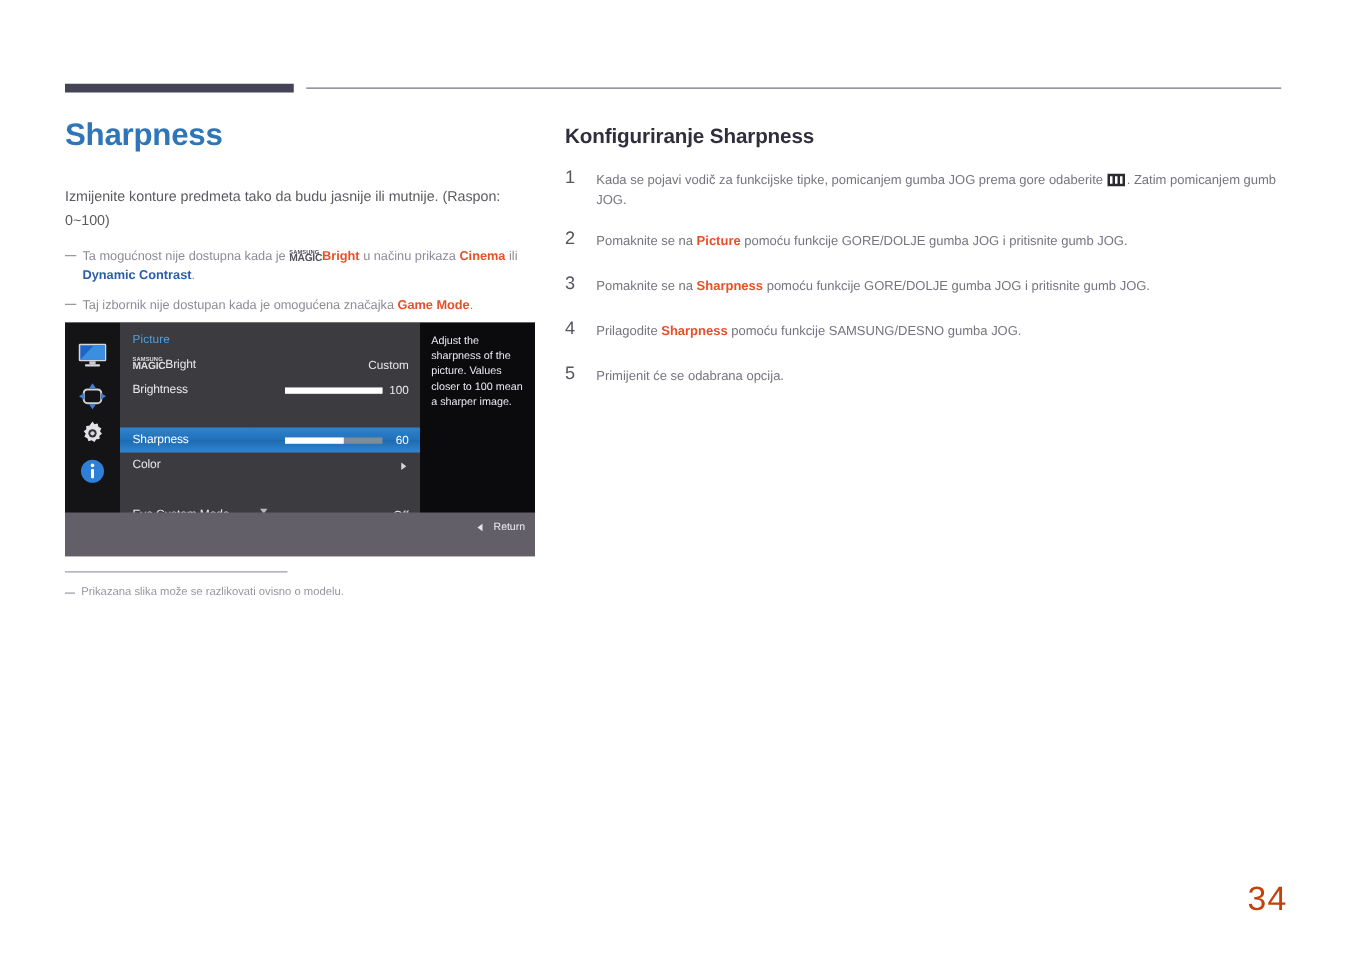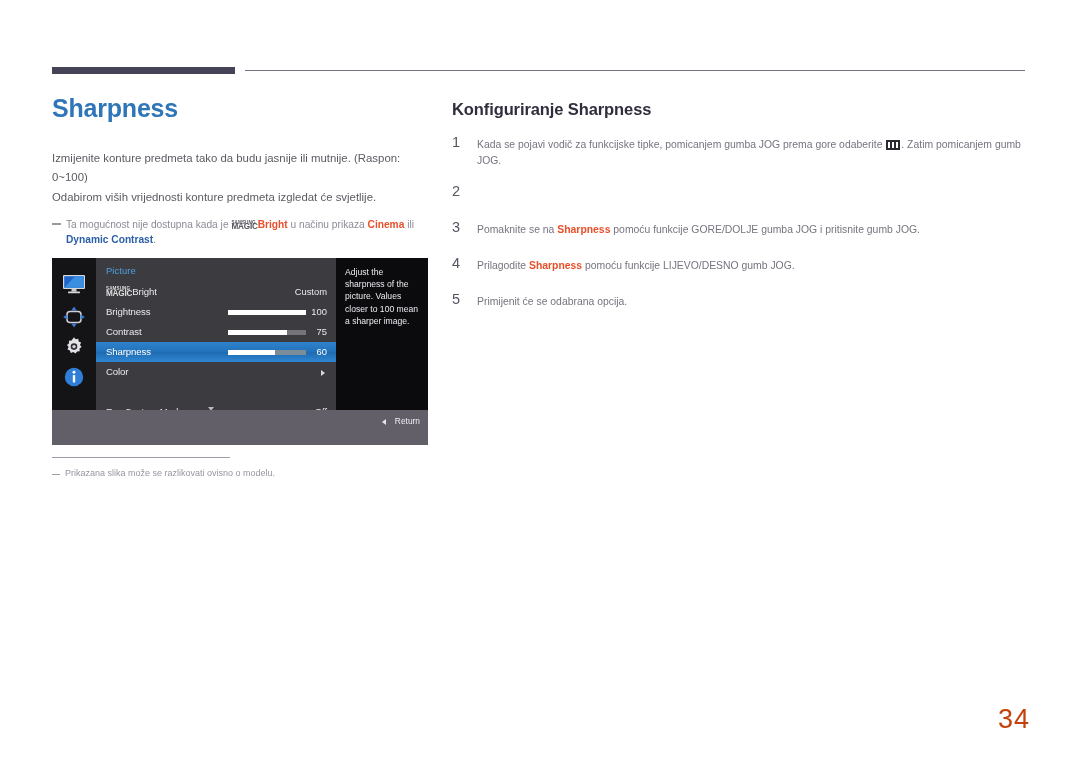--- a/index.html
+++ b/index.html
@@ -289,21 +289,20 @@
 
 <div class="page">
 
   <div class="rule-thick"></div>
   <div class="rule-thin"></div>
 
   <div class="left-col">
     <h1 class="page-title">Sharpness</h1>
 
     <p class="body-p">Izmijenite konture predmeta tako da budu jasnije ili mutnije. (Raspon: 0~100)</p>
-    <p class="body-p">Odabirom viših vrijednosti konture predmeta izgledat će svjetlije.</p>
 
     <div class="notes">
       <div class="note">
         <span class="dash"></span>
         <span>Ta mogućnost nije dostupna kada je </span><span class="magic"><span class="s1">SAMSUNG</span><span class="s2">MAGIC</span></span><span class="b-red">Bright</span><span> u načinu prikaza </span><span class="kw-red">Cinema</span><span> ili </span><span class="kw-blue">Dynamic Contrast</span><span>.</span>
       </div>
       <div class="note">
         <span class="dash"></span>
         <span>Taj izbornik nije dostupan kada je omogućena značajka </span><span class="kw-red">Game Mode</span><span>.</span>
       </div>
@@ -357,27 +356,20 @@
       </div>
 
       <div class="row" style="top:44px;">
         <span class="label">Brightness</span>
         <span class="slider">
             <span class="fill" style="width:100%"></span>
           </span>
         <span class="value">100</span>
       </div>
 
-      <div class="row" style="top:64px;">
-        <span class="label">Contrast</span>
-        <span class="slider">
-            <span class="fill" style="width:75%"></span>
-          </span>
-        <span class="value">75</span>
-      </div>
 
       <div class="row selected" style="top:84px;">
         <span class="label">Sharpness</span>
         <span class="slider">
             <span class="fill" style="width:60%"></span>
           </span>
         <span class="value">60</span>
       </div>
 
       <div class="row" style="top:104px;text-align:center;">
@@ -413,30 +405,31 @@
   <div class="right-col">
     <h2 class="right-title">Konfiguriranje Sharpness</h2>
 
     <div class="step">
       <span class="num">1</span>
       <span class="txt"><span>Kada se pojavi vodič za funkcijske tipke, pomicanjem gumba JOG prema gore odaberite </span><span class="menu-glyph"><i></i><i></i><i></i></span><span>. Zatim pomicanjem gumb JOG.</span></span>
     </div>
 
     <div class="step">
       <span class="num">2</span>
+      <span class="txt"><span>Pomaknite se na </span><span class="kw-red">Picture</span><span> pomoću funkcije GORE/DOLJE gumba JOG i pritisnite gumb JOG.</span></span>
     </div>
 
     <div class="step">
       <span class="num">3</span>
       <span class="txt"><span>Pomaknite se na </span><span class="kw-red">Sharpness</span><span> pomoću funkcije GORE/DOLJE gumba JOG i pritisnite gumb JOG.</span></span>
     </div>
 
     <div class="step">
       <span class="num">4</span>
-      <span class="txt"><span>Prilagodite </span><span class="kw-red">Sharpness</span><span> pomoću funkcije LIJEVO/DESNO gumb JOG.</span></span>
+      <span class="txt"><span>Prilagodite </span><span class="kw-red">Sharpness</span><span> pomoću funkcije SAMSUNG/DESNO gumba JOG.</span></span>
     </div>
 
     <div class="step">
       <span class="num">5</span>
       <span class="txt"><span>Primijenit će se odabrana opcija.</span></span>
     </div>
   </div>
 
   <div class="pagenum">34</div>
 

